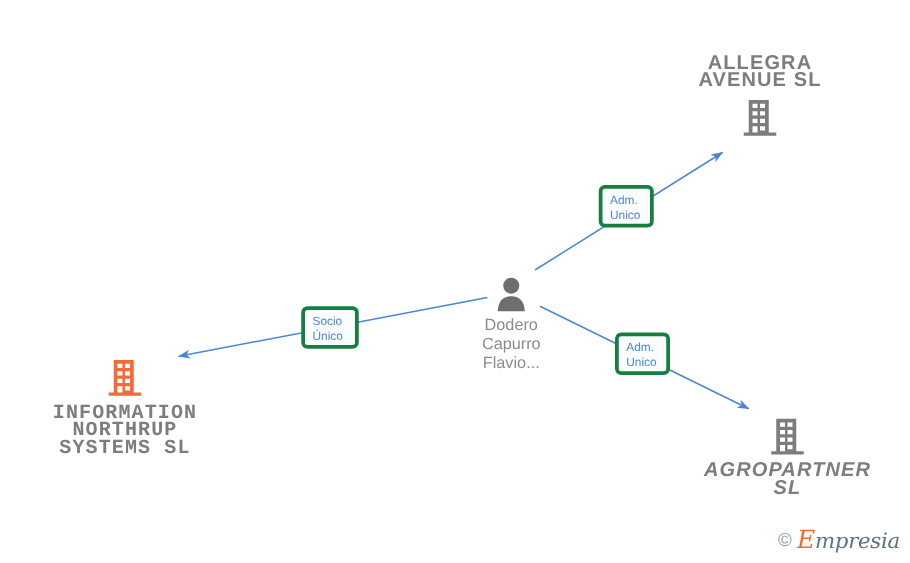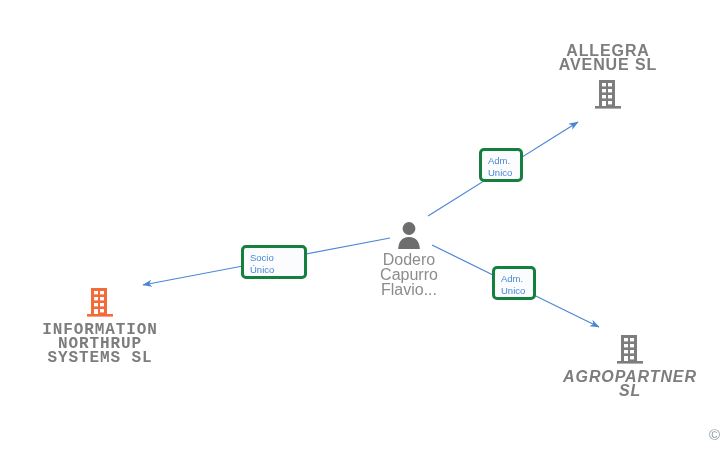--- a/index.html
+++ b/index.html
@@ -37,21 +37,21 @@
     line-height: 14px;
     color: #7d7d7d;
     letter-spacing: 0.9px;
     font-weight: bold;
     white-space: pre-line;
   }
   .node-label.person-label {
     letter-spacing: 0;
     font-weight: normal;
     color: #8c8c8c;
-    font-size: 16px;
+    font-size: 13px;
     line-height: 15px;
   }
   .icon-wrap {
     display: block;
     line-height: 0;
   }
   .edge-label {
     position: absolute;
     border: 3px solid #15803d;
     border-radius: 5px;
@@ -173,23 +173,24 @@
         <rect x="15" y="23" width="4" height="3.4" fill="#ffffff"></rect>
       </svg>
     </span>
     <div class="node-label" style="margin-top:5px;font-style:italic;">AGROPARTNER
 SL</div>
   </div>
 
   <div class="edge-label" style="left:479px; top:148px; width:44px;">Adm.
 Unico</div>
 
-  <div class="edge-label" style="left:241px; top:245px; width:66px;">Socio
+  <div class="edge-label" style="left:241px; top:245px; width:46px;">Socio
 Único</div>
 
   <div class="edge-label" style="left:492px; top:266px; width:44px;">Adm.
 Unico</div>
 
   <div class="watermark">
     <span class="wm-c">©</span>
+    <span class="wm-text"><span class="wm-e">E</span><span>mpresia</span></span>
   </div>
 
 </div>
 
 </body></html>

